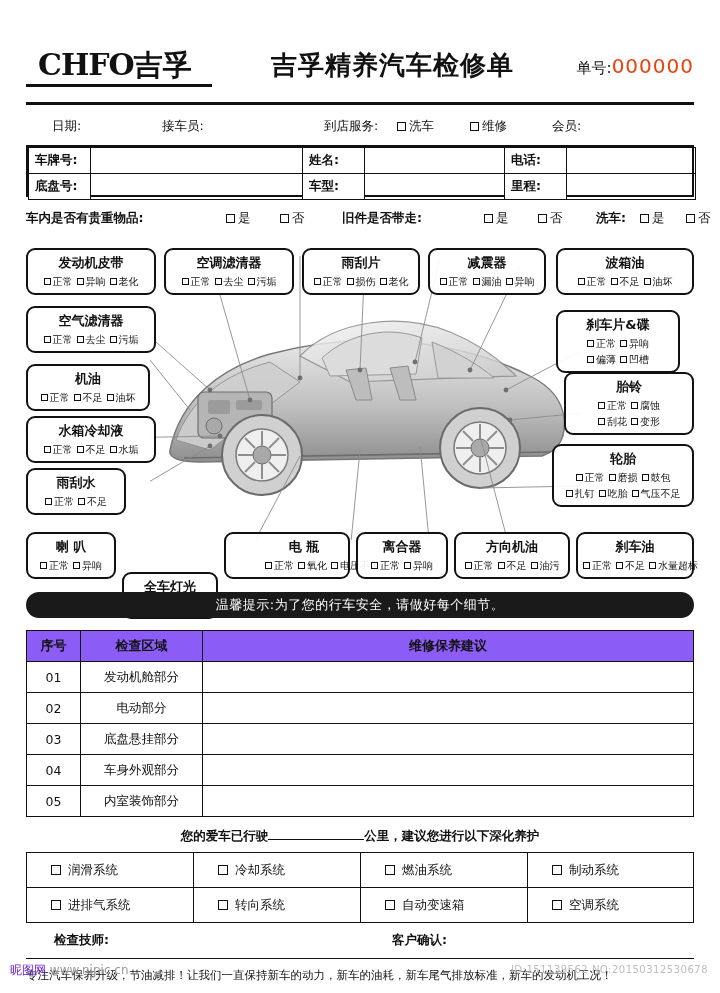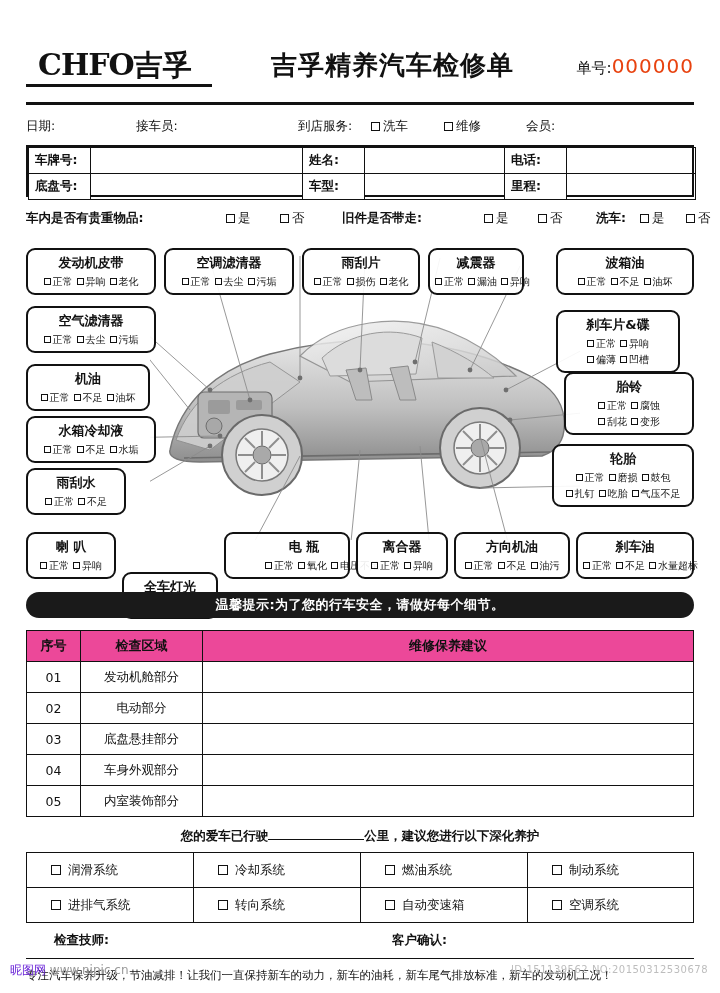--- a/index.html
+++ b/index.html
@@ -43,21 +43,21 @@
   }
   .order-no .num { color:#e8420f; font-size:20px; letter-spacing:1px; }
   .hdr-rule {
     position:absolute; left:26px; top:102px; width:668px; height:3px; background:#111;
   }
   
   .info-row {
     position:absolute; left:26px; top:118px; width:668px; height:20px;
     font-size:12.5px;
   }
-  .info-row span { position:absolute; white-space:nowrap; }
+  .info-row span { position:absolute; white-space:nowrap;margin-left:26px; }
   .chk { display:inline-block; width:9px; height:9px; border:1px solid #111; margin-right:3px; vertical-align:-1px; }
   
   .fields {
     position:absolute; left:26px; top:145px; width:668px; height:52px;
     border:2px solid #111; border-collapse:collapse;
   }
   table.ftab { border-collapse:collapse; width:668px; font-size:12.5px; }
   table.ftab td { border:1.5px solid #111; height:26px; padding:0 6px; }
   td.lbl { width:62px; font-weight:bold; background:#fff; white-space:nowrap; }
   td.val { }
@@ -86,29 +86,29 @@
   }
   .grp .gopts {
     font-size:10px; text-align:center; padding:1px 3px 4px; white-space:nowrap;
   }
   .grp .gopts i { font-style:normal; margin:0 2px; }
   .gopts .cb { display:inline-block; width:7px; height:7px; border:1px solid #111; margin-right:2px; vertical-align:0px; }
   
   .tipbar {
     position:absolute; left:26px; top:592px; width:668px; height:26px;
     background:#1a1a1a; color:#fff; border-radius:13px;
-    font-size:13px; text-align:center; line-height:26px; letter-spacing:0.5px;font-weight:bold;
+    font-size:13px; text-align:center; line-height:26px; letter-spacing:0.5px;
   }
   
   .advice {
     position:absolute; left:26px; top:630px; width:668px;
   }
   table.adv { border-collapse:collapse; width:668px; font-size:12.5px; }
   table.adv th, table.adv td { border:1.5px solid #111; height:31px; text-align:center; }
-  table.adv thead th { font-weight:bold; font-size:13px; background:#ec4899; }
+  table.adv thead th { font-weight:bold; font-size:13px; background:#8b5cf6; }
   .col-no { width:54px; }
   .col-area { width:122px; }
   
   .mileage {
     position:absolute; left:26px; top:828px; width:668px; text-align:center;
     font-size:12.5px; font-weight:bold;
   }
   .mileage .blank { display:inline-block; width:96px; border-bottom:1px solid #111; }
   
   .systems { position:absolute; left:26px; top:852px; width:668px; }
@@ -308,21 +308,21 @@
     </div>
   </div>
 
   <div class="grp" style="left:302px; top:248px; width:118px;">
     <div class="gtitle">雨刮片</div>
     <div class="gopts">
       <i><span class="cb"></span><span>正常</span></i><i><span class="cb"></span><span>损伤</span></i><i><span class="cb"></span><span>老化</span></i>
     </div>
   </div>
 
-  <div class="grp" style="left:428px; top:248px; width:96px;">
+  <div class="grp" style="left:428px; top:248px; width:118px;">
     <div class="gtitle">减震器</div>
     <div class="gopts">
       <i><span class="cb"></span><span>正常</span></i><i><span class="cb"></span><span>漏油</span></i><i><span class="cb"></span><span>异响</span></i>
     </div>
   </div>
 
   <div class="grp" style="left:556px; top:248px; width:138px;">
     <div class="gtitle">波箱油</div>
     <div class="gopts">
       <i><span class="cb"></span><span>正常</span></i><i><span class="cb"></span><span>不足</span></i><i><span class="cb"></span><span>油坏</span></i>

